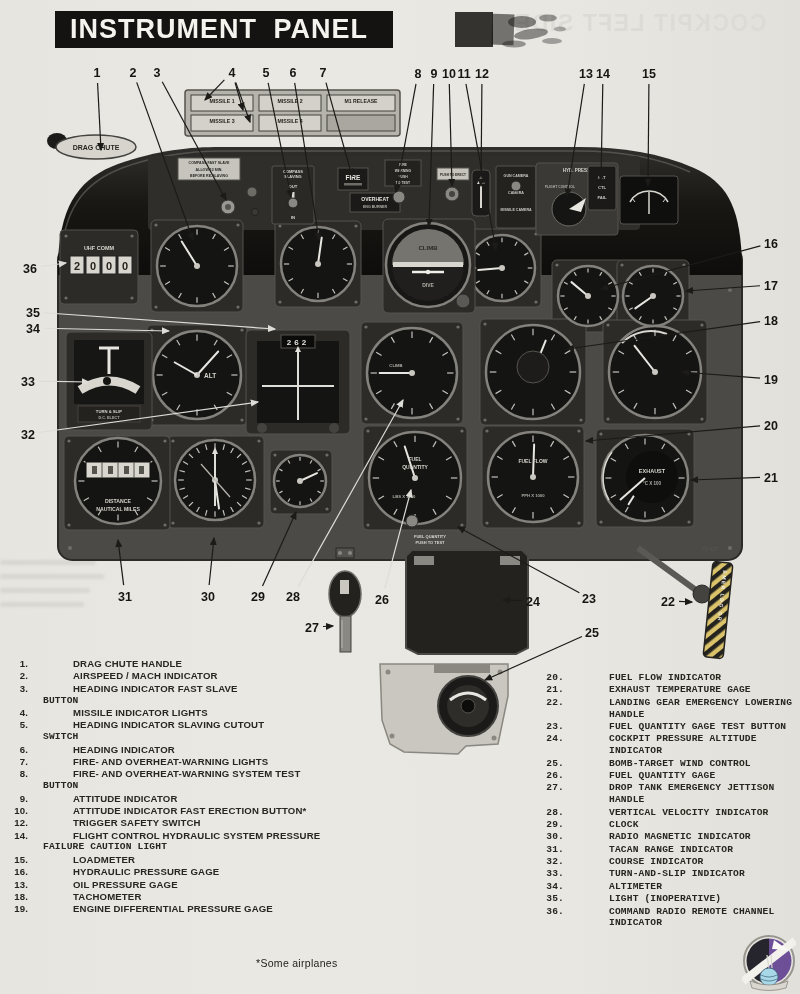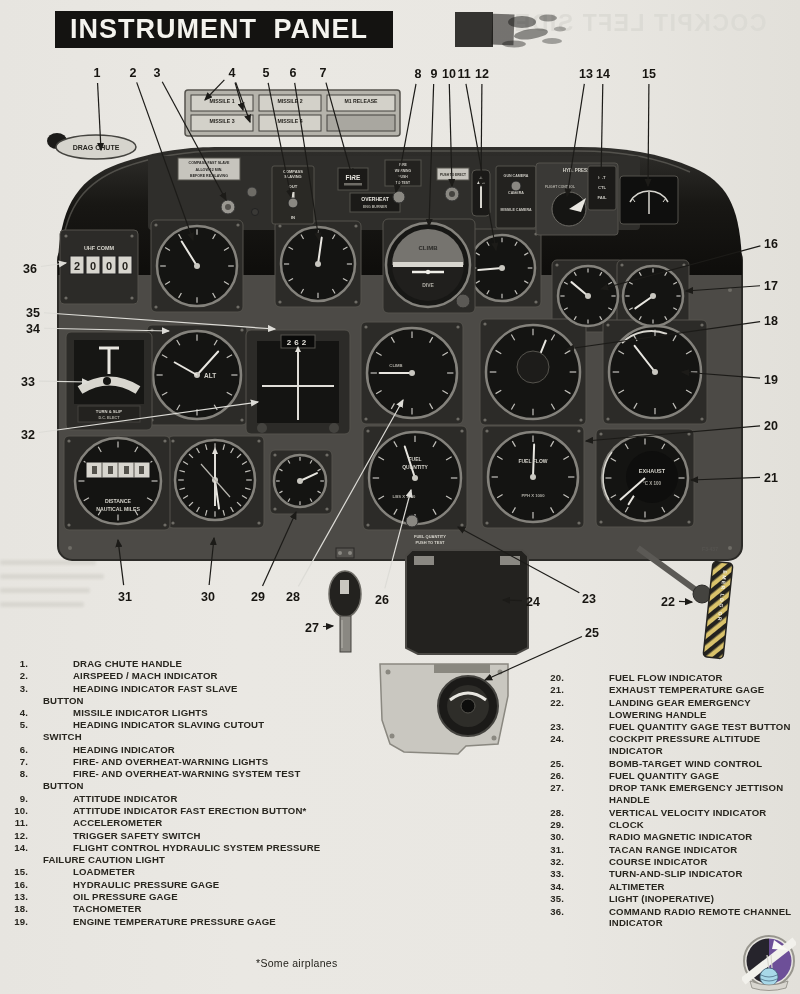--- a/index.html
+++ b/index.html
@@ -12,25 +12,25 @@
   .titlebar span{display:inline-block;color:#f4f3ee;font-weight:bold;font-size:27px;
        line-height:37px;padding-left:15px;letter-spacing:1px;word-spacing:8px;transform:scaleY(1.05);transform-origin:left center;}
   
   .bleed{position:absolute;left:495px;top:10px;width:290px;text-align:center;
        transform:scaleX(-1);font-weight:bold;font-size:23px;letter-spacing:1.5px;
        color:#dbdad4;opacity:.85;}
   .ghostline{position:absolute;background:#b5b3aa;opacity:.30;filter:blur(1.5px);height:5px;border-radius:2px;}
   
   .leg{position:absolute;font-size:9.6px;font-weight:bold;color:#28261f;letter-spacing:.15px;line-height:11.8px;}
   .leg-left{left:2px;top:658px;width:360px;}
-  .leg-right{left:538px;top:672px;width:262px;}
+  .leg-right{left:538px;top:672px;width:262px;font-family:Liberation Mono, monospace;}
   .leg-row{display:flex;margin-bottom:.6px;}
   .leg-n{flex:none;width:26px;text-align:right;margin-right:5px;}
   .leg-line{display:block;padding-left:40px;}
-  .leg-line.cont{padding-left:10px;}
+  .leg-line.cont{padding-left:10px;font-family:Liberation Mono, monospace;}
   .footnote{position:absolute;left:256px;top:957px;font-size:10.5px;font-weight:normal;color:#24221c;letter-spacing:.3px;}
   svg text{font-family:"Liberation Sans",sans-serif;font-weight:bold;}
   .co{font-size:12.5px;fill:#171511;}
   .tw{fill:#d6d4cc;} .tk{fill:#26241f;} .tg{fill:#b0aea6;}
   #figure{position:absolute;left:0;top:0;}
   #emblem{position:absolute;left:742px;top:931px;}
 </style>
 </head>
 <body>
 <div class="page">
@@ -851,26 +851,20 @@
           <span class="leg-line">ATTITUDE INDICATOR</span>
         </span>
       </div>
       <div class="leg-row">
         <span class="leg-n">10.</span>
         <span class="leg-t">
           <span class="leg-line">ATTITUDE INDICATOR FAST ERECTION BUTTON*</span>
         </span>
       </div>
       <div class="leg-row">
-        <span class="leg-n">11.</span>
-        <span class="leg-t">
-          <span class="leg-line">ACCELEROMETER</span>
-        </span>
-      </div>
-      <div class="leg-row">
         <span class="leg-n">12.</span>
         <span class="leg-t">
           <span class="leg-line">TRIGGER SAFETY SWITCH</span>
         </span>
       </div>
       <div class="leg-row">
         <span class="leg-n">14.</span>
         <span class="leg-t">
           <span class="leg-line">FLIGHT CONTROL HYDRAULIC SYSTEM PRESSURE</span>
           <span class="leg-line cont">FAILURE CAUTION LIGHT</span>
@@ -896,21 +890,21 @@
       </div>
       <div class="leg-row">
         <span class="leg-n">18.</span>
         <span class="leg-t">
           <span class="leg-line">TACHOMETER</span>
         </span>
       </div>
       <div class="leg-row">
         <span class="leg-n">19.</span>
         <span class="leg-t">
-          <span class="leg-line">ENGINE TEMPERATURE PRESSURE GAGE</span>
+          <span class="leg-line">ENGINE DIFFERENTIAL PRESSURE GAGE</span>
         </span>
       </div>
     </div>
 <div id="legend-right" class="leg leg-right">
       <div class="leg-row">
         <span class="leg-n">20.</span>
         <span class="leg-t">
           <span class="leg-line">FUEL FLOW INDICATOR</span>
         </span>
       </div>

